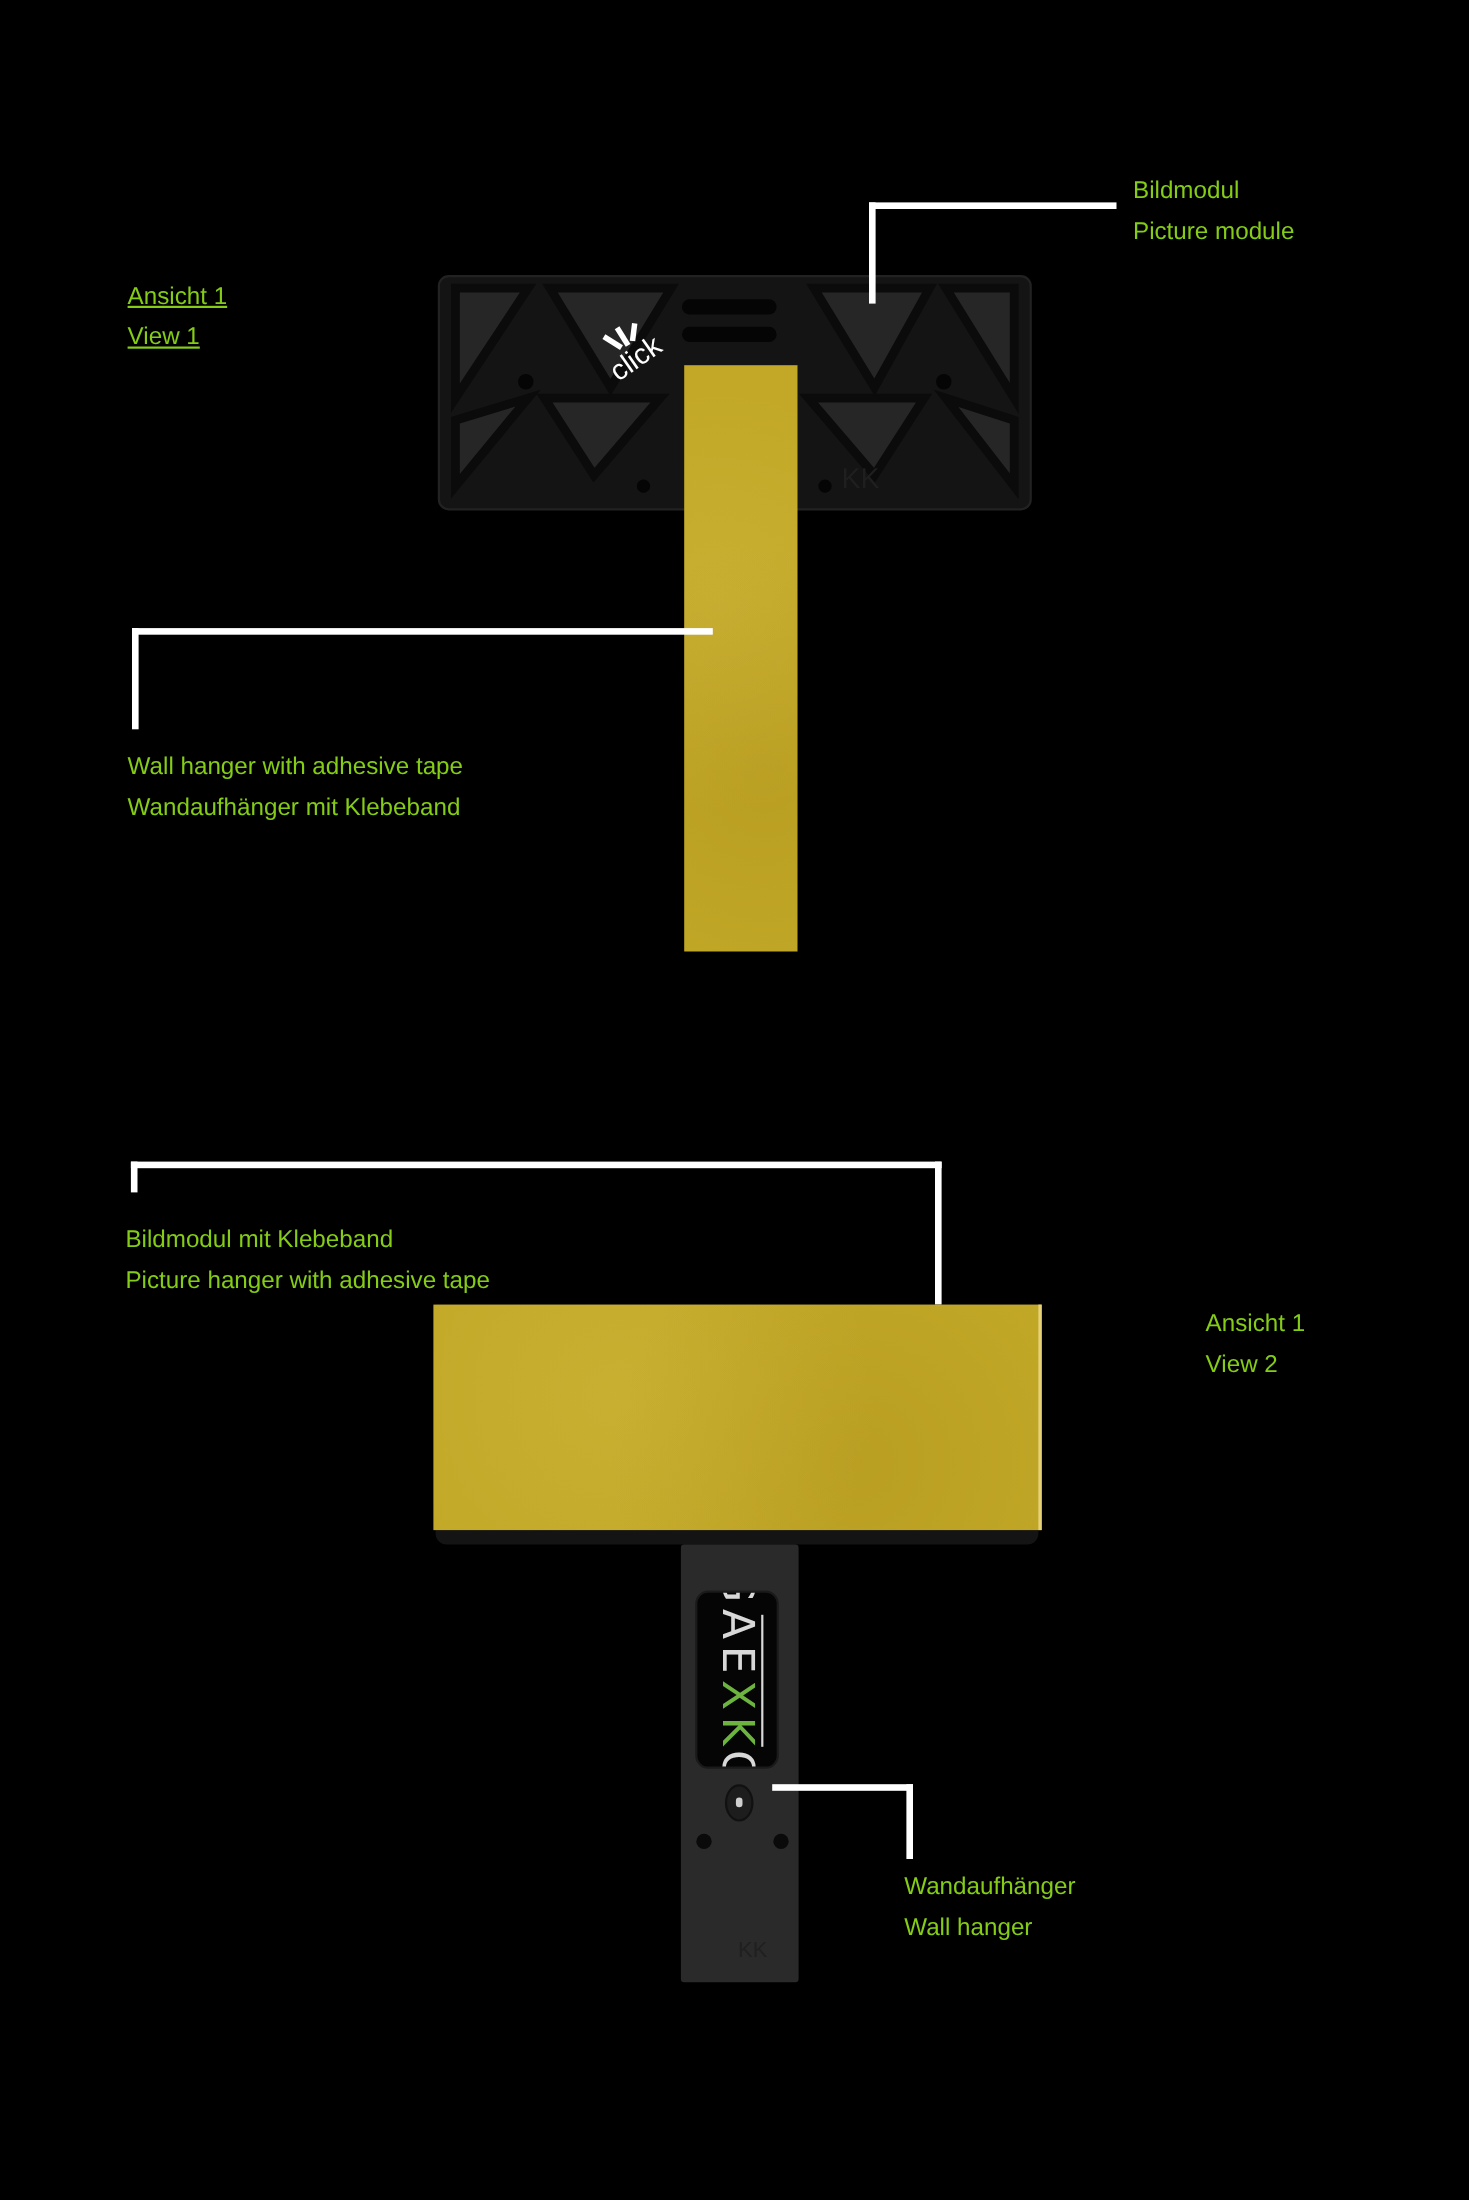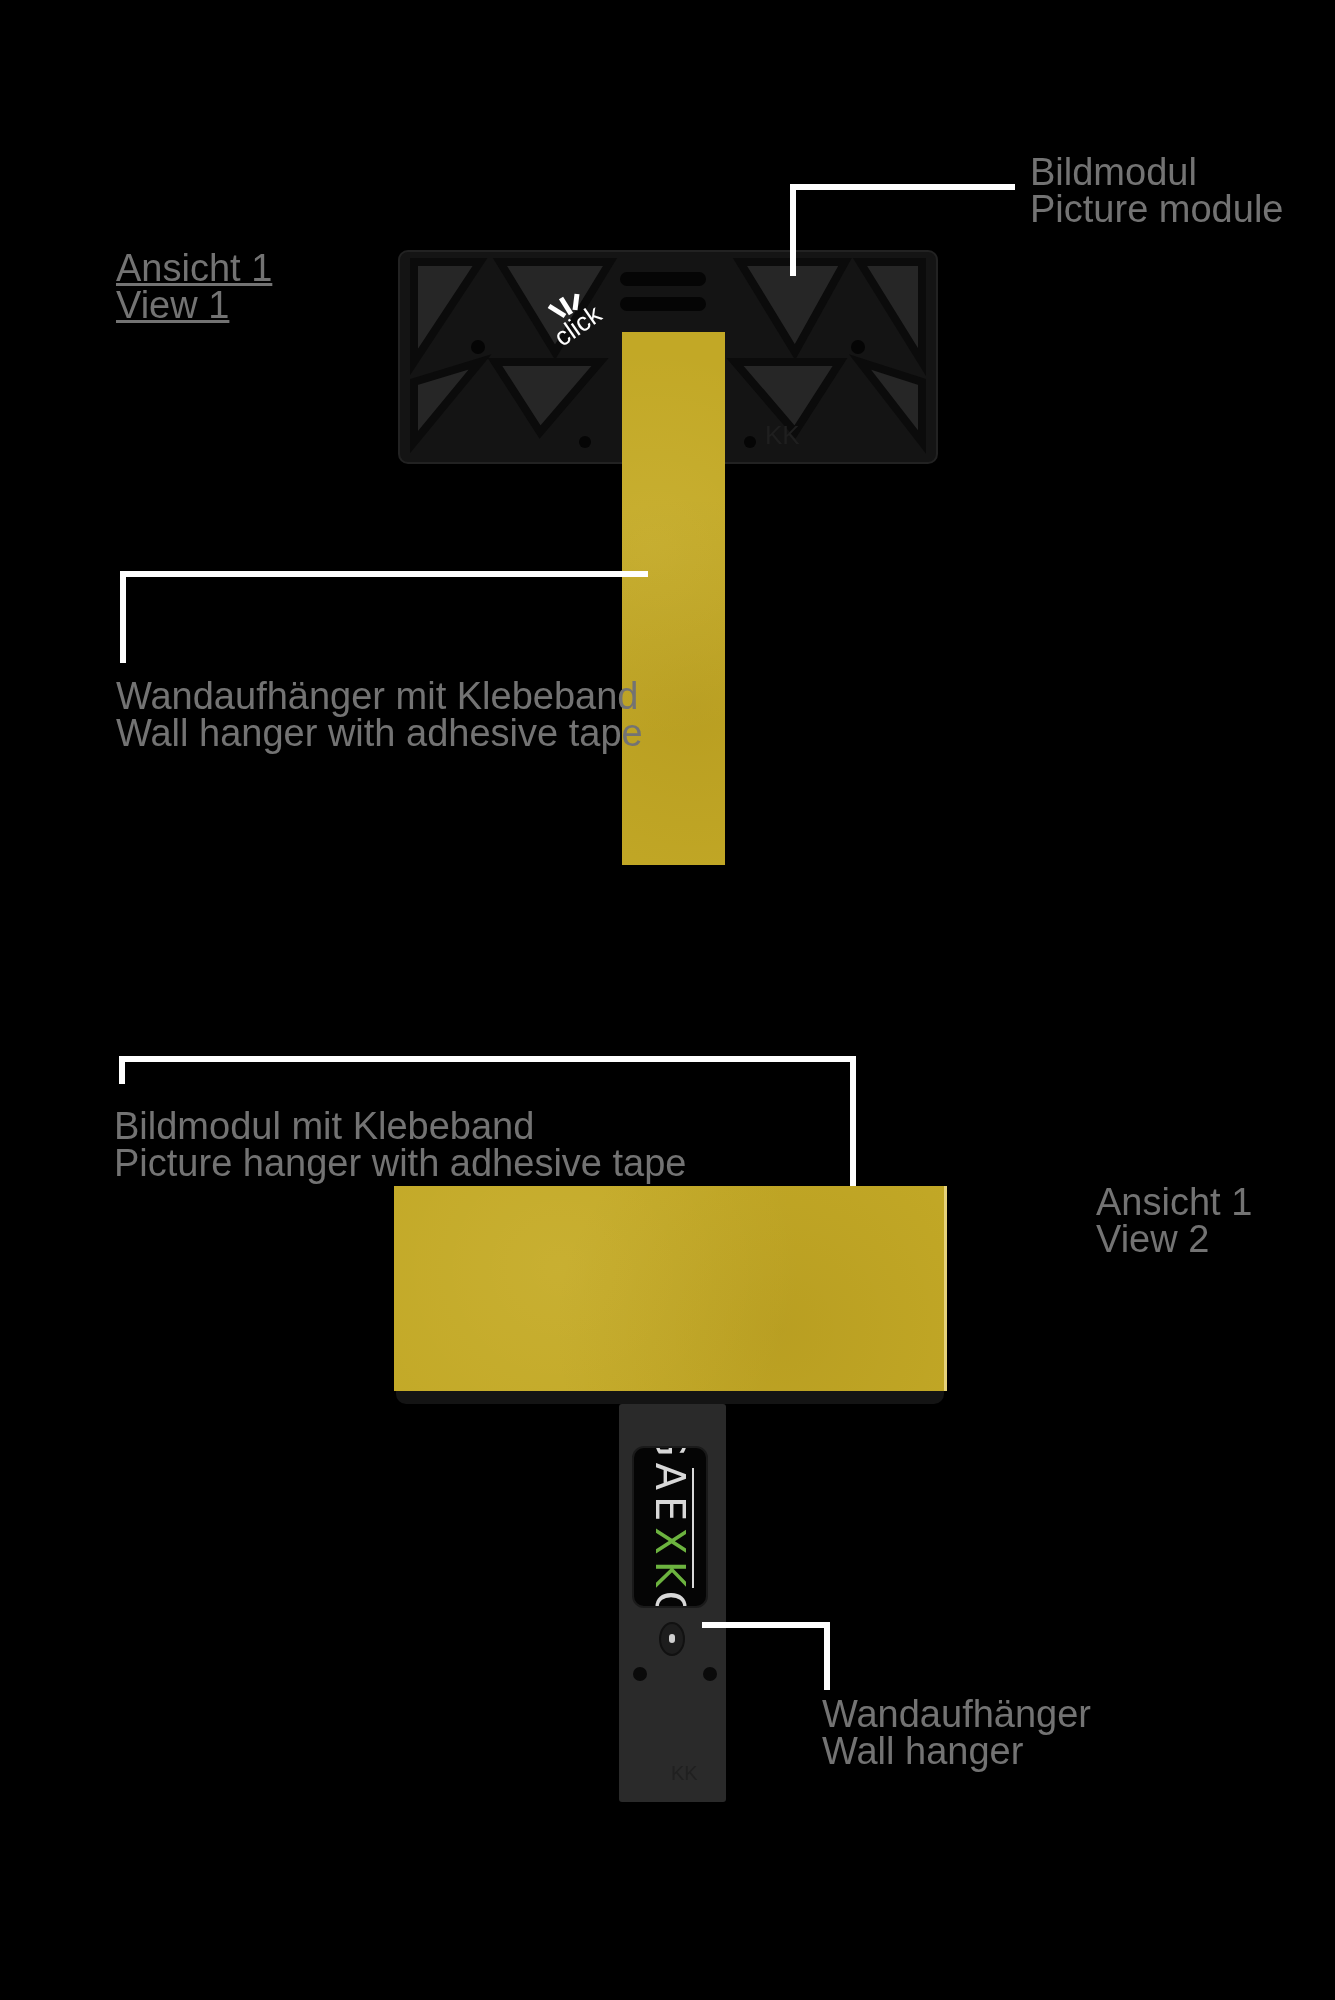--- a/index.html
+++ b/index.html
@@ -1,19 +1,19 @@
 <!DOCTYPE html>
 <html><head>
   <meta charset="utf-8">
   <style>
     html, body { margin: 0; padding: 0; background: #000; }
     body { width: 1335px; height: 2000px; position: relative; overflow: hidden;
            font-family: "Liberation Sans", "DejaVu Sans", sans-serif; color: #fff; }
     .abs { position: absolute; }
-    .label { position: absolute; font-size: 38px; line-height: 37px; color: #737373; white-space: nowrap; }
+    .label { position: absolute; font-size: 22px; line-height: 37px; color: #84cc16; white-space: nowrap; }
     .label div { display: block; }
     .line { position: absolute; background: #fff; }
     .tape { position: absolute; background: #c2a826;
             background-image: radial-gradient(circle at 30% 40%, rgba(255,240,150,0.10), transparent 60%),
                               radial-gradient(circle at 70% 70%, rgba(120,90,0,0.12), transparent 55%); }
     .plate { position: absolute; background: #141414; border-radius: 10px; border: 2px solid #222; box-sizing: border-box; }
     .hanger { position: absolute; background: #2a2a2a; border-radius: 3px; }
     .hole { position: absolute; border-radius: 50%; background: #0a0a0a; }
     .badge { position: absolute; background: #050505; border-radius: 12px; border: 2px solid #1a1a1a; box-sizing: border-box; overflow: hidden; }
     .logo-text { position: absolute; left: 50%; top: 50%; transform: translate(-50%, -50%) rotate(90deg);
@@ -64,22 +64,22 @@
 <div class="line" style="left:790px; top:184px; width:6px; height:92px;"></div>
 <div class="line" style="left:790px; top:184px; width:225px; height:6px;"></div>
 <div class="label" style="left:1030px; top:154px;">
   <div>Bildmodul</div>
   <div>Picture module</div>
 </div>
 
 <div class="line" style="left:120px; top:571px; width:528px; height:6px;"></div>
 <div class="line" style="left:120px; top:571px; width:6px; height:92px;"></div>
 <div class="label" style="left:116px; top:678px;">
+  <div>Wall hanger with adhesive tape</div>
   <div>Wandaufhänger mit Klebeband</div>
-  <div>Wall hanger with adhesive tape</div>
 </div>
 
 <div class="line" style="left:119px; top:1056px; width:737px; height:6px;"></div>
 <div class="line" style="left:119px; top:1056px; width:6px; height:28px;"></div>
 <div class="line" style="left:850px; top:1056px; width:6px; height:148px;"></div>
 <div class="label" style="left:114px; top:1108px;">
   <div>Bildmodul mit Klebeband</div>
   <div>Picture hanger with adhesive tape</div>
 </div>
 

